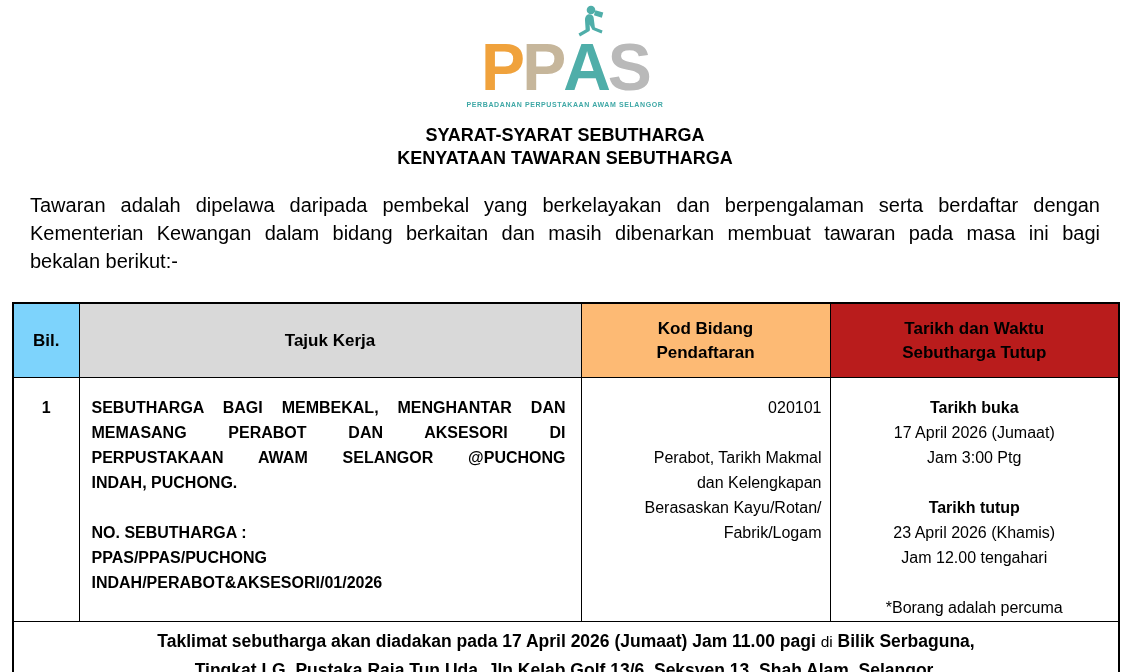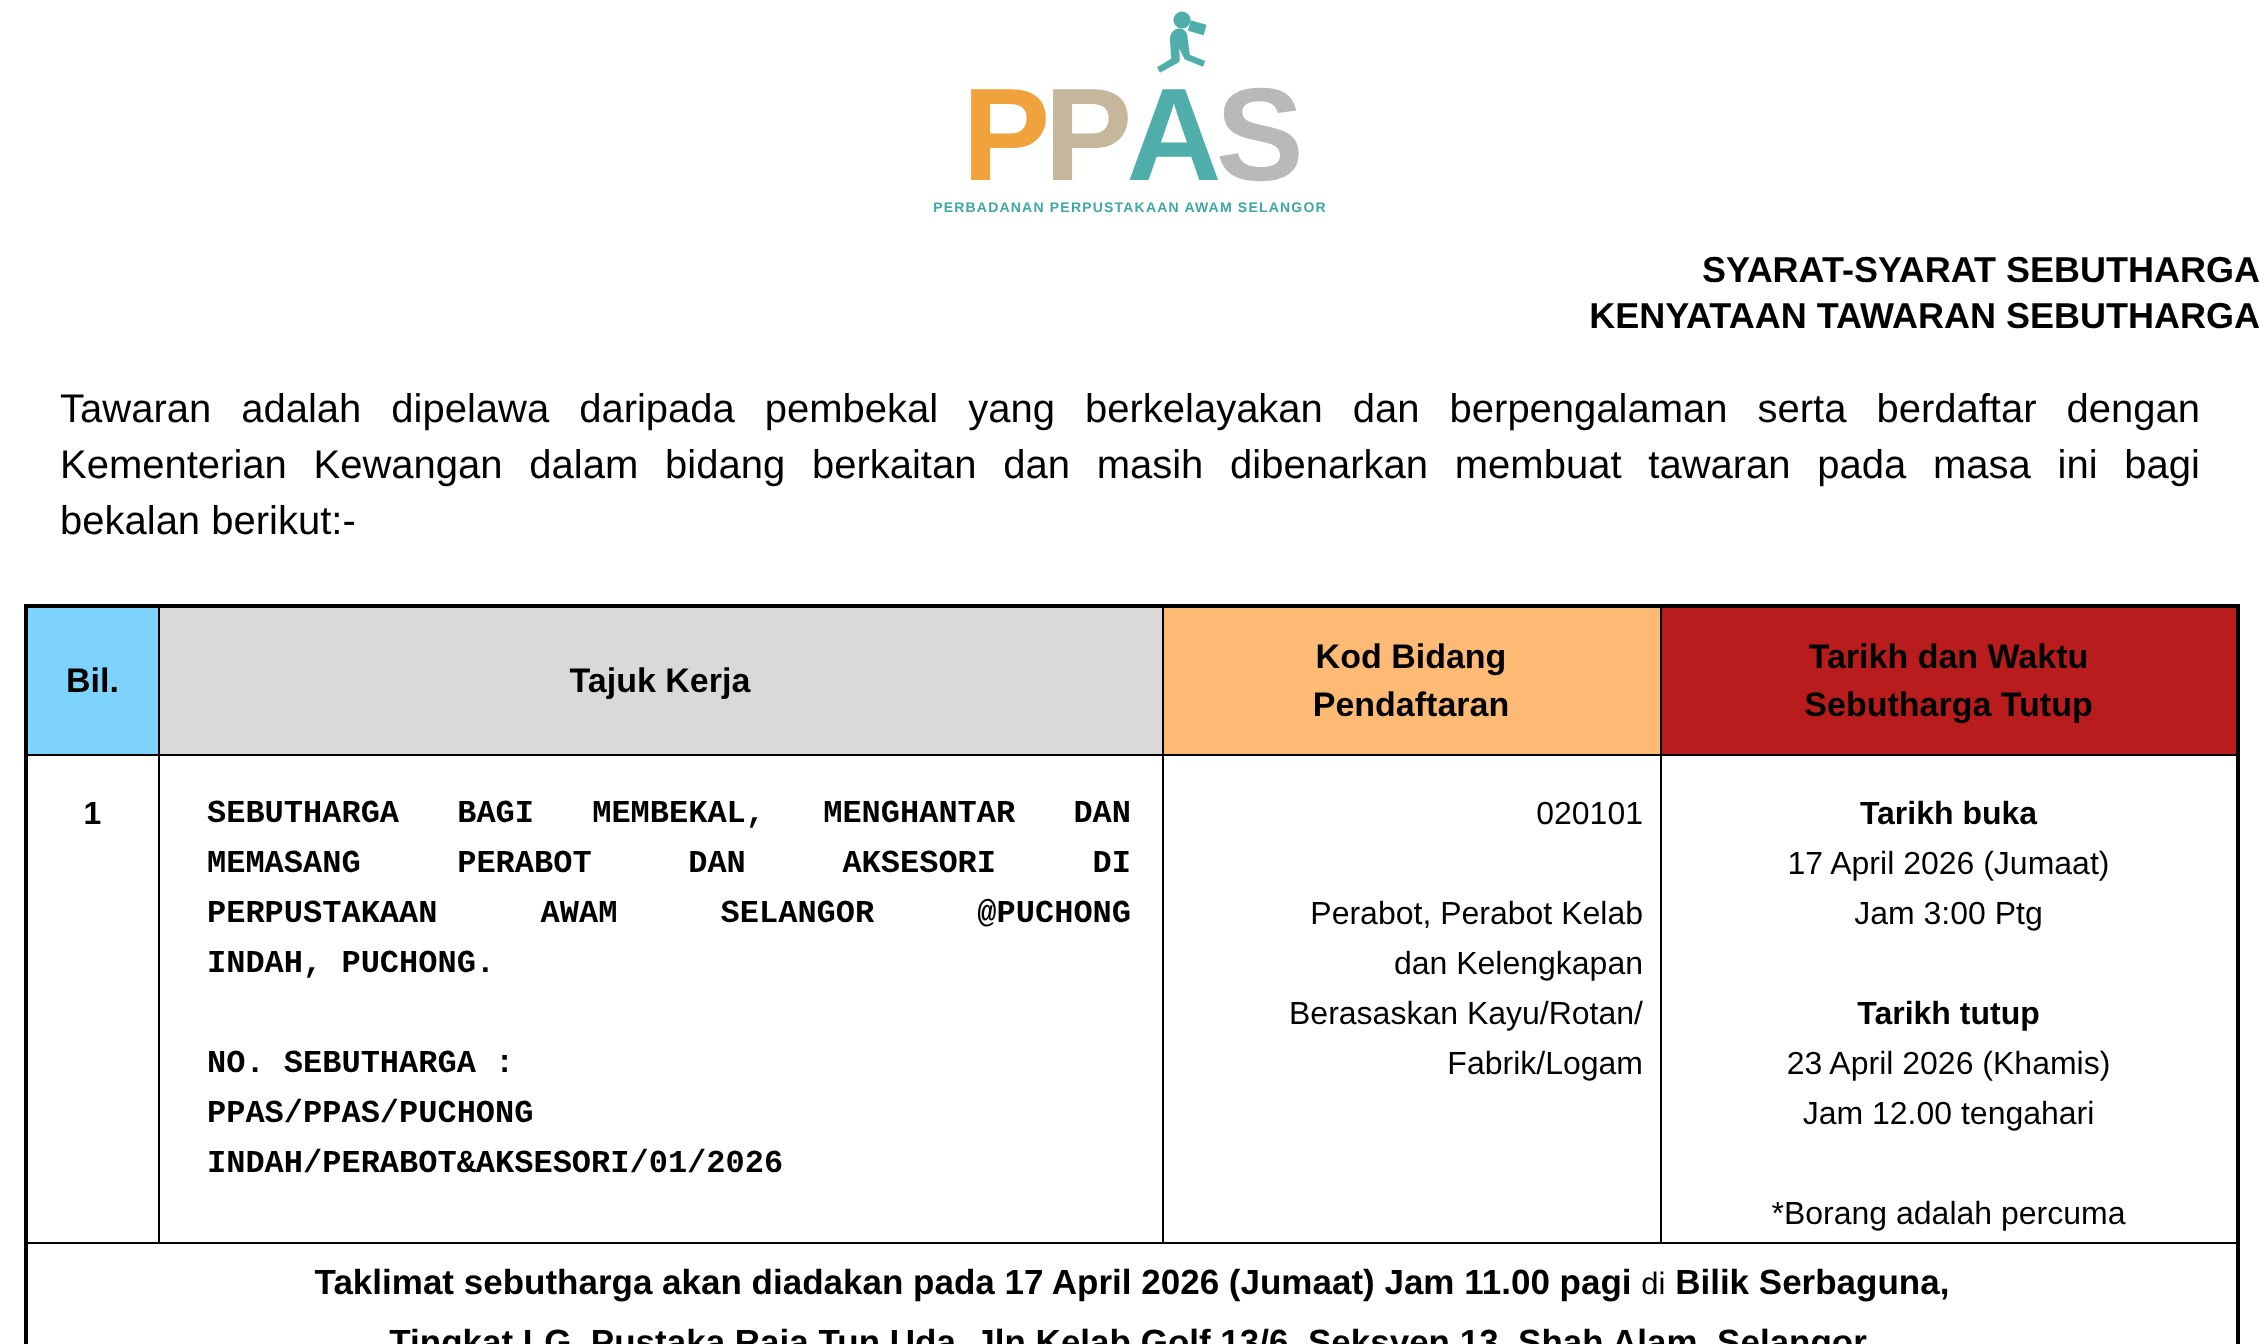--- a/index.html
+++ b/index.html
@@ -8,35 +8,35 @@
     font-family:"Liberation Sans", sans-serif;overflow:hidden;
   }
   
   .logo-wrap{text-align:center;padding-top:34px;}
   .logo{display:inline-block;position:relative;}
   .logo-letters{font-size:66px;font-weight:bold;line-height:1;letter-spacing:-3px;white-space:nowrap;}
   .logo-letters span{display:inline-block;}
   .reader{position:absolute;top:-29px;left:63%;transform:translateX(-50%);}
   .tagline{font-size:7px;font-weight:bold;letter-spacing:0.6px;margin-top:1px;white-space:nowrap;text-align:center;}
   
-  .title{margin-top:13px;text-align:right;font-weight:bold;font-size:18px;line-height:23px;}
+  .title{margin-top:13px;text-align:center;font-weight:bold;font-size:18px;line-height:23px;}
   
   .intro{margin:21px 30px 0 30px;font-size:20px;line-height:28px;}
   .jline{text-align:justify;text-align-last:justify;}
   
   table.tender{border-collapse:collapse;table-layout:fixed;margin:27px 0 0 12px;width:1106px;border:2px solid #000;}
   table.tender th, table.tender td{border:1px solid #000;}
   .col-bil{width:66px;}.col-tajuk{width:502px;}.col-kod{width:249px;}.col-tarikh{width:289px;}
   thead th{
     height:71px;font-size:17px;font-weight:bold;text-align:center;vertical-align:middle;
     white-space:pre-line;line-height:24px;
   }
   tbody td{vertical-align:top;padding-top:17px;font-size:16px;line-height:25px;height:224px;}
   td.bil{text-align:center;font-weight:bold;}
-  td.tajuk{font-weight:bold;padding-left:24px;padding-right:15px;font-family:Liberation Mono, monospace;}
+  td.tajuk{font-weight:bold;padding-left:12px;padding-right:15px;}
   td.kod{text-align:right;padding-left:8px;padding-right:8px;}
   td.tarikh{text-align:center;padding-left:8px;padding-right:8px;}
   .gap{height:25px;}
   .b{font-weight:bold;}
   tfoot td{
     border-top:2px solid #000;text-align:center;font-weight:bold;font-size:17.5px;
     line-height:28px;padding:5px 12px 26px 12px;vertical-align:top;
   }
   .reg{font-weight:normal;font-size:15.5px;}
 </style>
@@ -94,21 +94,21 @@
         <div class="jline">PERPUSTAKAAN AWAM SELANGOR @PUCHONG</div>
         <div>INDAH, PUCHONG.</div>
         <div class="gap"></div>
         <div>NO. SEBUTHARGA :</div>
         <div>PPAS/PPAS/PUCHONG</div>
         <div>INDAH/PERABOT&amp;AKSESORI/01/2026</div>
       </td>
       <td class="kod">
         <div>020101</div>
         <div class="gap"></div>
-        <div>Perabot, Perabot Kelab</div>
+        <div>Perabot, Tarikh Makmal</div>
         <div>dan Kelengkapan</div>
         <div>Berasaskan Kayu/Rotan/</div>
         <div>Fabrik/Logam</div>
       </td>
       <td class="tarikh">
         <div class="b">Tarikh buka</div>
         <div>17 April 2026 (Jumaat)</div>
         <div>Jam 3:00 Ptg</div>
         <div class="gap"></div>
         <div class="b">Tarikh tutup</div>

